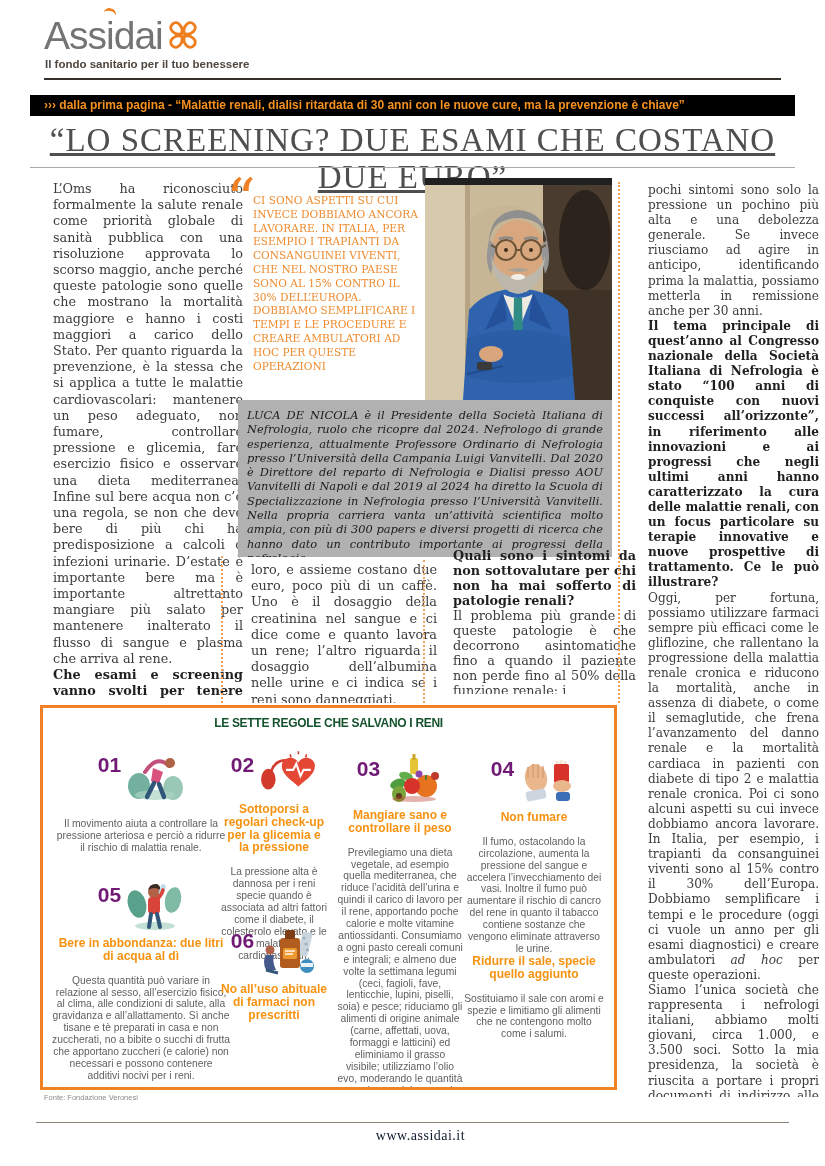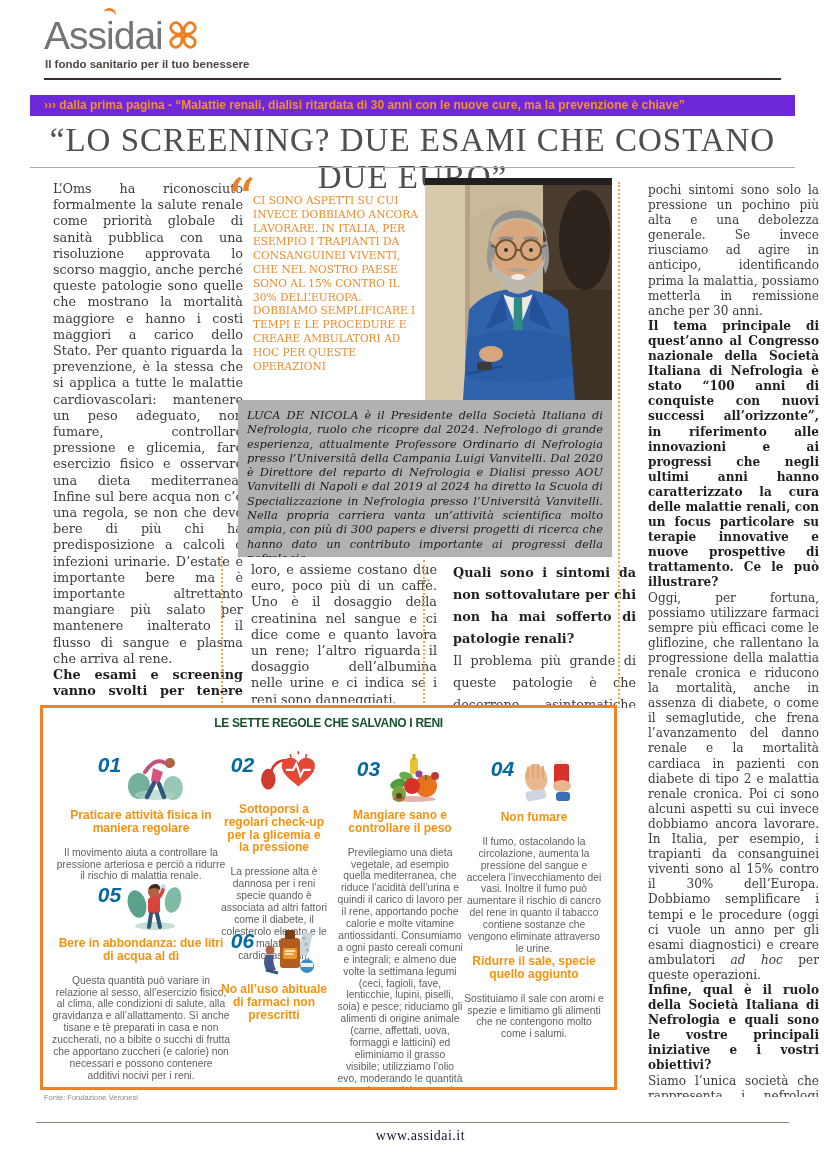--- a/index.html
+++ b/index.html
@@ -11,33 +11,33 @@
   .logo-text{font-family:"Liberation Sans",sans-serif;font-size:39px;color:#767472;letter-spacing:-1px;}
   .logo-i{position:relative;display:inline-block;}
   .logo-i::before{content:"";position:absolute;left:-3px;top:-6px;width:13px;height:10px;
         border-top:3.5px solid #EE7E1E;border-radius:50% 50% 0 0;transform:rotate(14deg);}
   .logo-knot{display:inline-block;vertical-align:-3px;margin-left:3px;}
   .tagline{position:absolute;left:45px;top:58px;font-family:"Liberation Sans",sans-serif;
         font-size:11.5px;font-weight:700;color:#4E463F;}
   .header-rule{position:absolute;left:44px;top:78px;width:737px;height:2px;background:#36302A;}
 
   
-  .banner{position:absolute;left:30px;top:95px;width:765px;height:21px;background:#6d28d9;
+  .banner{position:absolute;left:30px;top:95px;width:765px;height:21px;background:#000000;
         color:#F6911E;font-family:"Liberation Sans",sans-serif;font-size:12px;font-weight:700;
         line-height:21px;padding-left:14px;box-sizing:border-box;white-space:nowrap;overflow:hidden;}
   .headline{position:absolute;left:30px;top:122px;width:765px;text-align:center;
-        font-family:"Liberation Serif",serif;font-size:33px;font-weight:400;color:#4F4F4F;letter-spacing:1px;}
+        font-family:"Liberation Serif",serif;font-size:33px;font-weight:400;color:#4F4F4F;letter-spacing:1px;text-decoration:underline;}
   .headline-rule{position:absolute;left:30px;top:167px;width:765px;height:1px;background:#ABABAB;}
 
   
   .bcol{position:absolute;text-align:justify;color:#3C3C3C;overflow:hidden;margin-left:23px;}
   .bcol p{margin:0;}
   .b1{left:30px;top:181px;width:190px;height:521px;font-size:12.8px;line-height:16.2px;}
   .b2{left:228px;top:562px;width:186px;height:141px;font-size:12.8px;line-height:16.2px;}
-  .b3{left:430px;top:562px;width:183px;height:146px;font-size:12.8px;line-height:22px;}
+  .b3{left:430px;top:548px;width:183px;height:146px;font-size:12.8px;line-height:15px;}
   .b4{left:625px;top:183px;width:171px;height:914px;font-size:12.1px;line-height:15.1px;}
   .qbold{font-weight:700;color:#1F1F1F;}
 
   
   .quote{position:absolute;left:228px;top:181px;width:194px;height:217px;}
   .quote-mark{position:absolute;left:-2px;top:-10px;font-size:58px;line-height:1;color:#EE8125;
         font-family:"DejaVu Serif",serif;letter-spacing:-6px;}
   .quote-mark::before{content:"\201C";}
   .quote-text{position:absolute;left:25px;top:13px;width:167px;font-size:10.6px;line-height:13.8px;
         color:#EF8B2F;text-align:left;}
@@ -57,21 +57,21 @@
   .sep2{left:423px;top:560px;height:143px;}
   .sep3{left:618px;top:182px;height:521px;}
 
   
   .rules{position:absolute;left:40px;top:705px;width:577px;height:385px;border:3px solid #F08124;
         background:#fff;box-sizing:border-box;overflow:hidden;}
   .rules-title{position:absolute;left:0;right:0;top:8px;text-align:center;
         font-family:"Liberation Sans",sans-serif;font-weight:700;font-size:12px;color:#14532d;letter-spacing:-0.3px;}
   .rule{position:absolute;font-family:"Liberation Sans",sans-serif;}
   .rule-head{display:flex;align-items:flex-start;justify-content:center;gap:5px;}
-  .rule-num{font-size:21px;font-weight:700;color:#0369a1;line-height:1;padding-top:4px;font-style:italic;}
+  .rule-num{font-size:21px;font-weight:700;color:#701a75;line-height:1;padding-top:4px;}
   .rule-title{margin-top:3px;text-align:center;font-weight:700;font-size:12px;line-height:12.8px;color:#F6920F;}
   .rule-text{margin-top:12px;text-align:center;font-size:10.3px;line-height:11.9px;color:#5F5F5F;}
   .r1{left:12px;top:42px;width:172px;}
   .r2{left:178px;top:42px;width:106px;}
   .r3{left:294px;top:46px;width:126px;}
   .r4{left:420px;top:46px;width:142px;}
   .r5{left:9px;top:172px;width:178px;}
   .r6{left:176px;top:218px;width:110px;}
   .r7{left:420px;top:244px;width:142px;}
 
@@ -159,21 +159,20 @@
   </div>
   <div class="bcol b3">
     <p class="qbold">Quali sono i sintomi da non sottovalutare per chi non ha mai sofferto di patologie renali?</p>
     <p>Il problema più grande di queste patologie è che decorrono asintomatiche fino a quando il paziente non perde fino al 50% della funzione renale; i</p>
   </div>
 
   <div class="bcol b4">
     <p>pochi sintomi sono solo la pressione un pochino più alta e una debolezza generale. Se invece riusciamo ad agire in anticipo, identificando prima la malattia, possiamo metterla in remissione anche per 30 anni.</p>
     <p class="qbold">Il tema principale di quest’anno al Congresso nazionale della Società Italiana di Nefrologia è stato “100 anni di conquiste con nuovi successi all’orizzonte”, in riferimento alle innovazioni e ai progressi che negli ultimi anni hanno caratterizzato la cura delle malattie renali, con un focus particolare su terapie innovative e nuove prospettive di trattamento. Ce le può illustrare?</p>
     <p><span>Oggi, per fortuna, possiamo utilizzare farmaci sempre più efficaci come le gliflozine, che rallentano la progressione della malattia renale cronica e riducono la mortalità, anche in assenza di diabete, o come il semaglutide, che frena l’avanzamento del danno renale e la mortalità cardiaca in pazienti con diabete di tipo 2 e malattia renale cronica. Poi ci sono alcuni aspetti su cui invece dobbiamo ancora lavorare. In Italia, per esempio, i trapianti da consanguinei viventi sono al 15% contro il 30% dell’Europa. Dobbiamo semplificare i tempi e le procedure (oggi ci vuole un anno per gli esami diagnostici) e creare ambulatori</span> <i>ad hoc</i> <span>per queste operazioni.</span></p>
-    <p class="qbold">Infine, qual è il ruolo della Società Italiana di Nefrologia e quali sono le vostre principali iniziative e i vostri obiettivi?</p>
     <p><span>Siamo l’unica società che rappresenta i nefrologi italiani, abbiamo molti giovani, circa 1.000, e 3.500 soci. Sotto la mia presidenza, la società è riuscita a portare i propri documenti di indirizzo alle istituzioni, la strada migliore affincé le proprie istanze possano avere ricadute reali.</span></p>
   </div>
 
   <div class="vsep sep1"></div>
   <div class="vsep sep2"></div>
   <div class="vsep sep3"></div>
 
   <div class="rules">
     <div class="rules-title">LE SETTE REGOLE CHE SALVANO I RENI</div>
 
@@ -183,21 +182,20 @@
         <span><svg width="58" height="52" viewBox="0 0 56 52">
               <ellipse cx="12" cy="36" rx="11" ry="13" fill="#5BA38D" opacity="0.85"></ellipse>
               <ellipse cx="46" cy="38" rx="10" ry="12" fill="#7FBBA4" opacity="0.8"></ellipse>
               <ellipse cx="28" cy="45" rx="20" ry="5" fill="#A9D3C2" opacity="0.7"></ellipse>
               <path d="M18 22 Q30 4 42 16" stroke="#C2517B" stroke-width="4" fill="none" stroke-linecap="round"></path>
               <circle cx="43" cy="13" r="5" fill="#B06246"></circle>
               <path d="M26 18 L36 22 L32 34 L24 31 Z" fill="#D9527E"></path>
               <path d="M27 33 L20 47 M32 34 L37 47" stroke="#31567A" stroke-width="4.5" stroke-linecap="round"></path>
             </svg></span>
       </div>
-      <div class="rule-title">Praticare attività fisica in maniera regolare</div>
       <div class="rule-text">Il movimento aiuta a controllare la pressione arteriosa e perciò a ridurre il rischio di malattia renale.</div>
     </div>
 
     <div class="rule r2">
       <div class="rule-head">
         <span class="rule-num">02</span>
         <span><svg width="58" height="46" viewBox="0 0 56 44">
               <ellipse cx="9" cy="28" rx="7" ry="10" fill="#D23A2B"></ellipse>
               <path d="M12 20 Q16 8 30 10" stroke="#D23A2B" stroke-width="2.5" fill="none"></path>
               <path d="M38 12 C34 4 22 7 22 15 C22 23 30 28 38 35 C46 28 54 23 54 15 C54 7 42 4 38 12 Z" fill="#E44733"></path>

